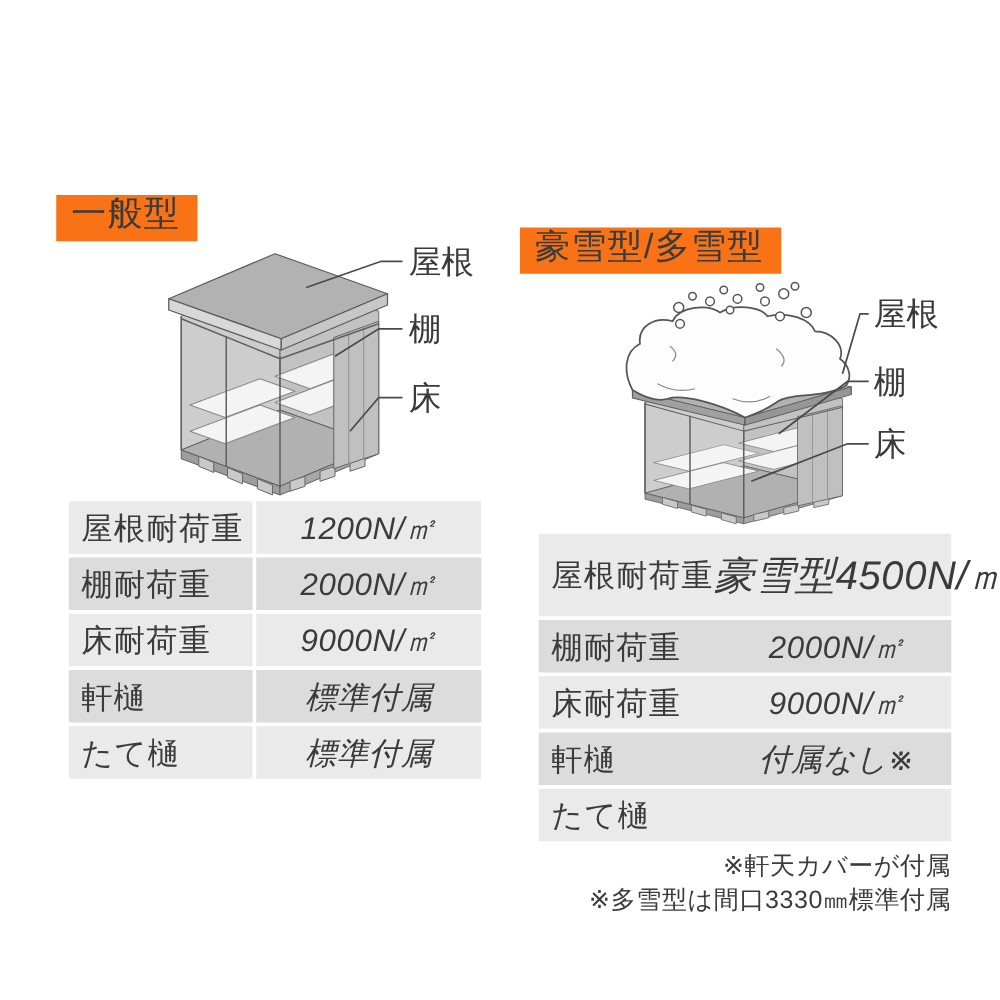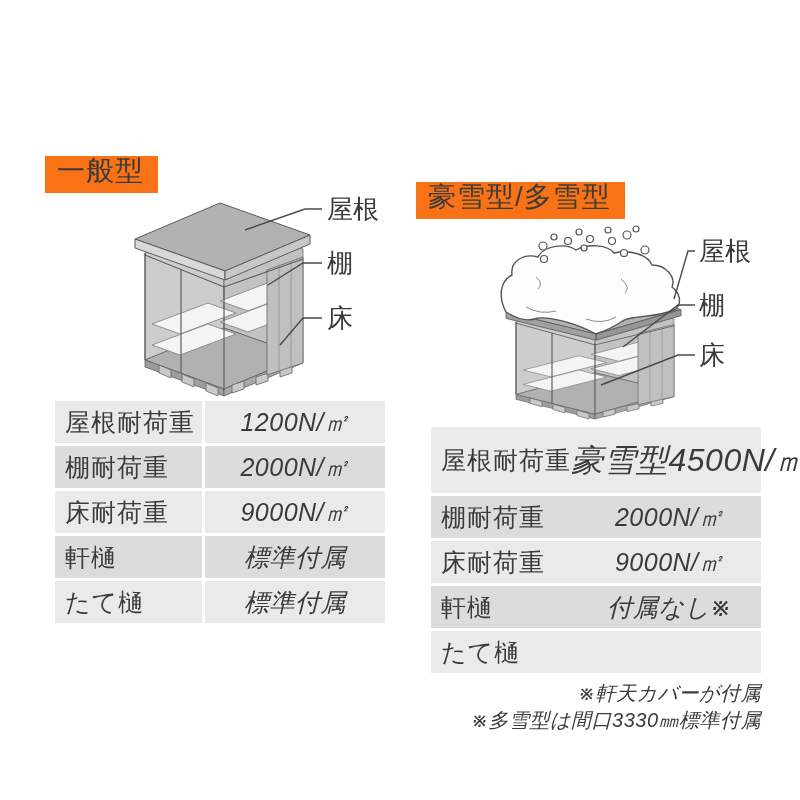--- a/index.html
+++ b/index.html
@@ -37,21 +37,21 @@
   }
   .srow.light .lbl, .srow.light .val { background:#eaeaea; }
   .srow.dark  .lbl, .srow.dark  .val { background:#dcdcdc; }
   
   .srow.joined .lbl { margin-right:0; }
   .srow.joined.light { background:#eaeaea; }
   .srow.joined.dark  { background:#dcdcdc; }
   .srow.joined .lbl, .srow.joined .val { background:transparent; }
   .srow.tall { height:66px; }
   .srow.tall .val { flex-direction:column; line-height:30px; font-size:32px; }
-  .footnotes { width:330px; margin:7px 0 0 15px; text-align:right;font-style:italic; }
+  .footnotes { width:330px; margin:7px 0 0 15px; text-align:right; }
   .footnote { font-size:20px; line-height:27px; letter-spacing:0.5px; white-space:nowrap; }
   svg text { font-family:"Liberation Sans","DejaVu Sans",sans-serif; font-size:26px; fill:#3a3a3a; }
 </style>
 </head>
 <body>
 
 <div class="page">
 
 
   <div class="col col-left">

